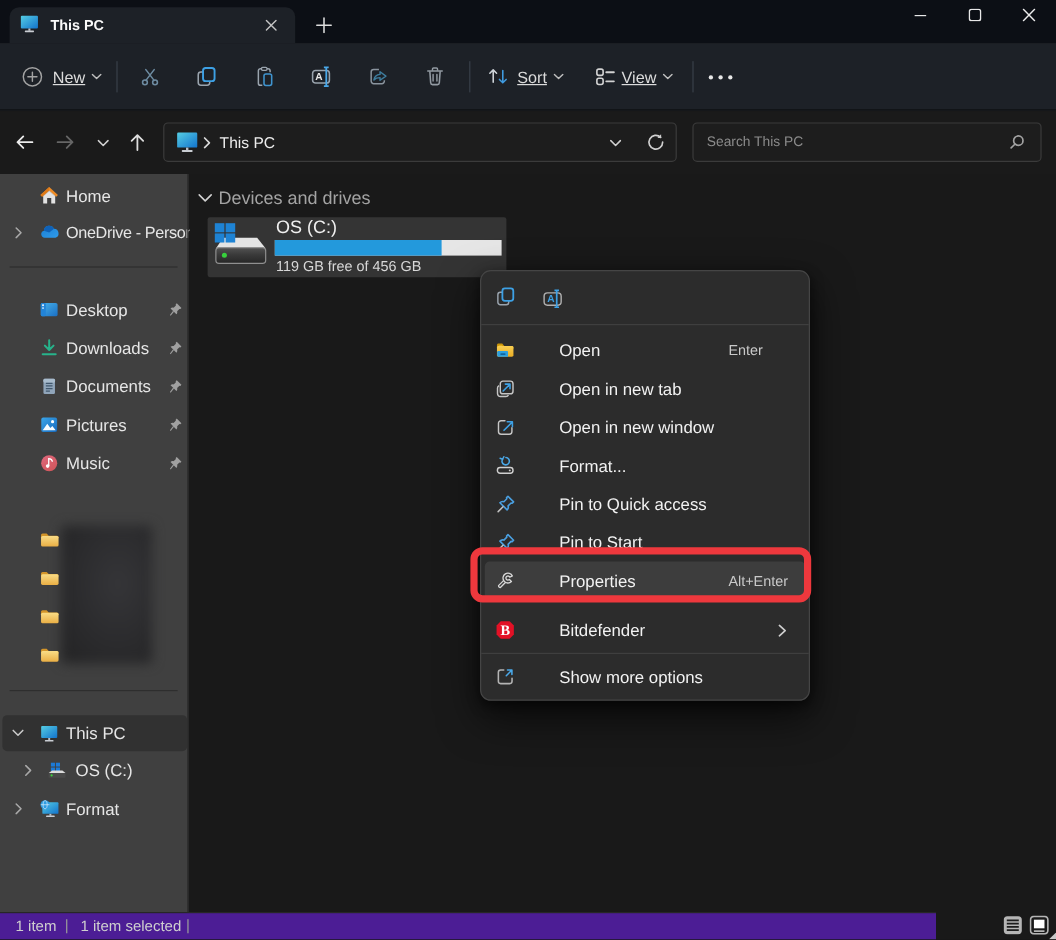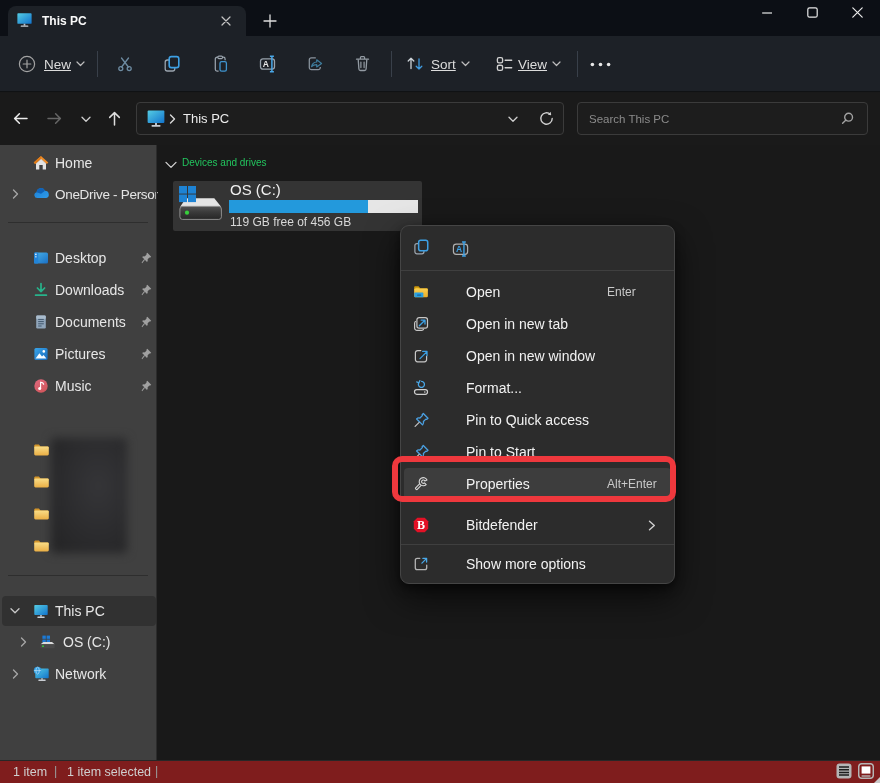--- a/index.html
+++ b/index.html
@@ -10,21 +10,21 @@
   #titlebar { position:absolute; left:0; top:0; width:880px; height:36px; background:#0c0f15; }
   #tab { position:absolute; left:8px; top:6px; width:238px; height:30px; background:#1d2127;
     border-radius:8px 8px 0 0; }
   #toolbar { position:absolute; left:0; top:36px; width:880px; height:56px; background:#1d2127;
     border-bottom:1px solid #101214; }
   #addrrow { position:absolute; left:0; top:93px; width:880px; height:52px; background:#1a1a1a; }
   .box { position:absolute; top:102px; height:33px; background:#1d1d1d; border:1px solid #3b3b3b; border-radius:4px; }
   #sidebar { position:absolute; left:0; top:145px; width:157px; height:615px; background:#404040; }
   #sidebar:after { content:""; position:absolute; right:0; top:0; width:1px; height:615px; background:#2c2c2c; }
   #main { position:absolute; left:158px; top:145px; width:722px; height:615px; background:#191919; }
-  #statusbar { position:absolute; left:0; top:760px; width:880px; height:23px; background:#7f1d1d;
+  #statusbar { position:absolute; left:0; top:760px; width:780px; height:23px; background:#4c1d95;
     border-top:1px solid #272727; }
   .srow { position:absolute; left:0; width:157px; height:30px; }
   .srow .label { position:absolute; left:55px; top:50%; transform:translateY(-50%);
     font-size:14px; color:#e6e6e6; white-space:nowrap; }
   .srow svg.ic { position:absolute; left:33px; top:50%; transform:translateY(-50%); }
   .srow svg.pin { position:absolute; left:141px; top:50%; transform:translateY(-50%); }
   .srow svg.chev { position:absolute; top:50%; transform:translateY(-50%); }
   .menuitem { position:absolute; left:404px; width:267px; height:32px; }
   .menuitem .mlabel { position:absolute; left:38px; top:50%; transform:translateY(-50%);
     font-size:14px; color:#f2f2f2; white-space:nowrap;margin-left:24px; }
@@ -384,28 +384,28 @@
               <stop offset="1" stop-color="#1273cc"></stop>
             </linearGradient>
           </defs>
         <rect x="2.3" y="2.6" width="13.4" height="9.6" rx="0.8" fill="url(#mon4)"></rect>
         <rect x="8.2" y="12.2" width="1.6" height="1.6" fill="#b9bfc7"></rect>
         <rect x="5.4" y="13.6" width="7.2" height="1.3" rx="0.5" fill="#c9cdd3"></rect>
         <circle cx="4.6" cy="4.6" r="3.8" fill="#2e9ce0"></circle>
         <ellipse cx="4.6" cy="4.6" rx="1.7" ry="3.4" fill="none" stroke="#d6ecfa" stroke-width="0.6"></ellipse>
         <path d="M1 4.6 H8.2" stroke="#d6ecfa" stroke-width="0.6"></path>
       </svg>
-      <div class="label">Network</div>
+      <div class="label">Format</div>
     </div>
   </div>
   <div id="main">
     <svg class="abs" style="left:7px;top:16px" width="12" height="8" viewBox="0 0 12 8">
       <path d="M1 1.4 L6 6.4 L11 1.4" stroke="#d2d2d2" stroke-width="1.3" fill="none" stroke-linecap="round" stroke-linejoin="round"></path>
     </svg>
-    <div class="abs" style="left:24px;top:12px;font-size:10px;color:#22c55e">Devices and drives</div>
+    <div class="abs" style="left:24px;top:12px;font-size:15px;color:#a3a3a3">Devices and drives</div>
     <div class="abs" style="left:15px;top:36px;width:249px;height:50px;background:#343434;border-radius:2px"></div>
     <svg class="abs" style="left:175px;top:180px;left:17px;top:36px" width="48" height="42" viewBox="0 0 48 42">
       <defs>
           <linearGradient id="drv" x1="0" y1="0" x2="0" y2="1">
         <stop offset="0" stop-color="#525252"></stop>
             <stop offset="0.45" stop-color="#3a3a3a"></stop>
             <stop offset="1" stop-color="#262626"></stop>
           </linearGradient>
         </defs>
       <path d="M5.2 25.7 L10.9 17.2 H39.3 L46.1 25.7 Z" fill="#e4e4e4"></path>

